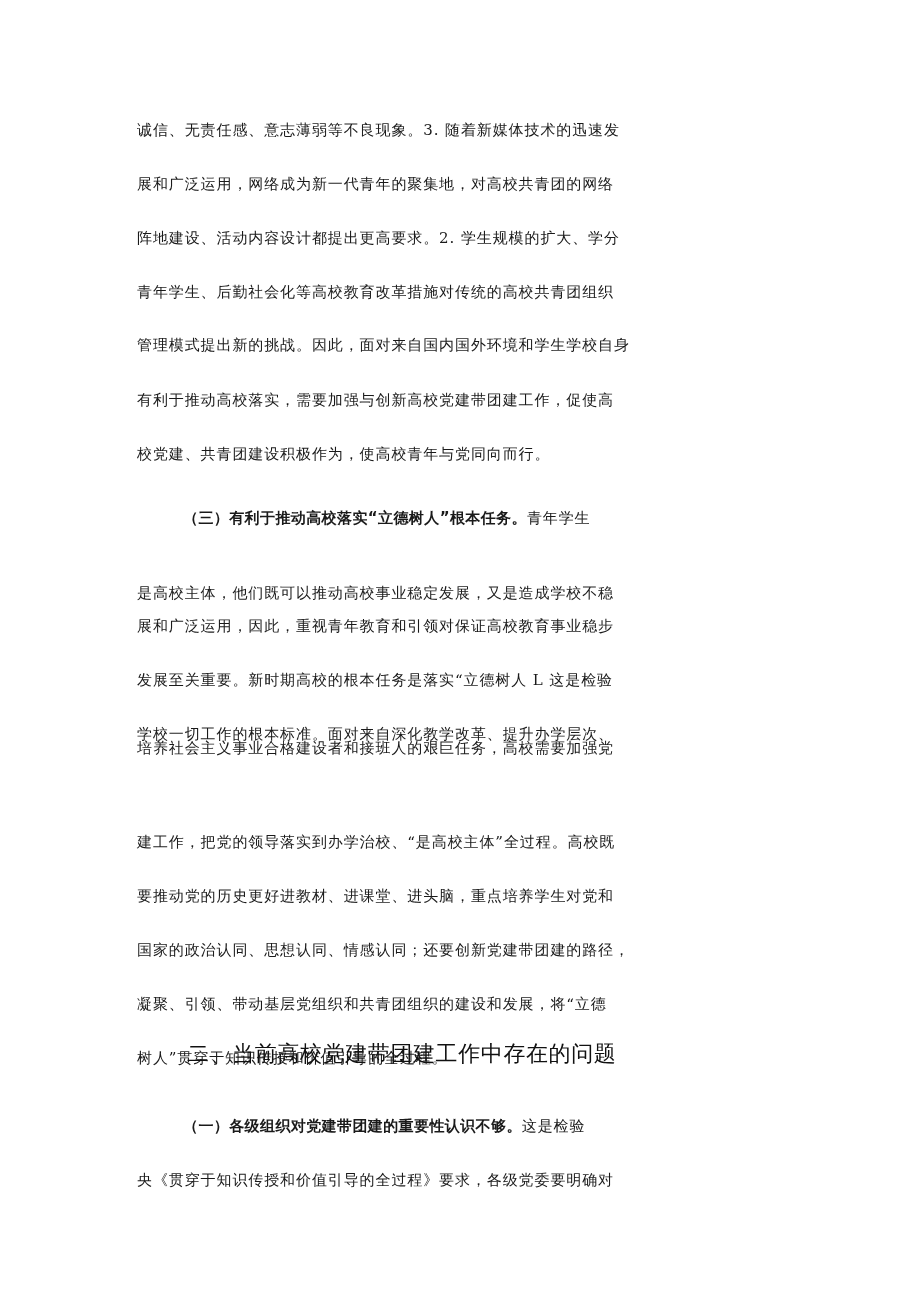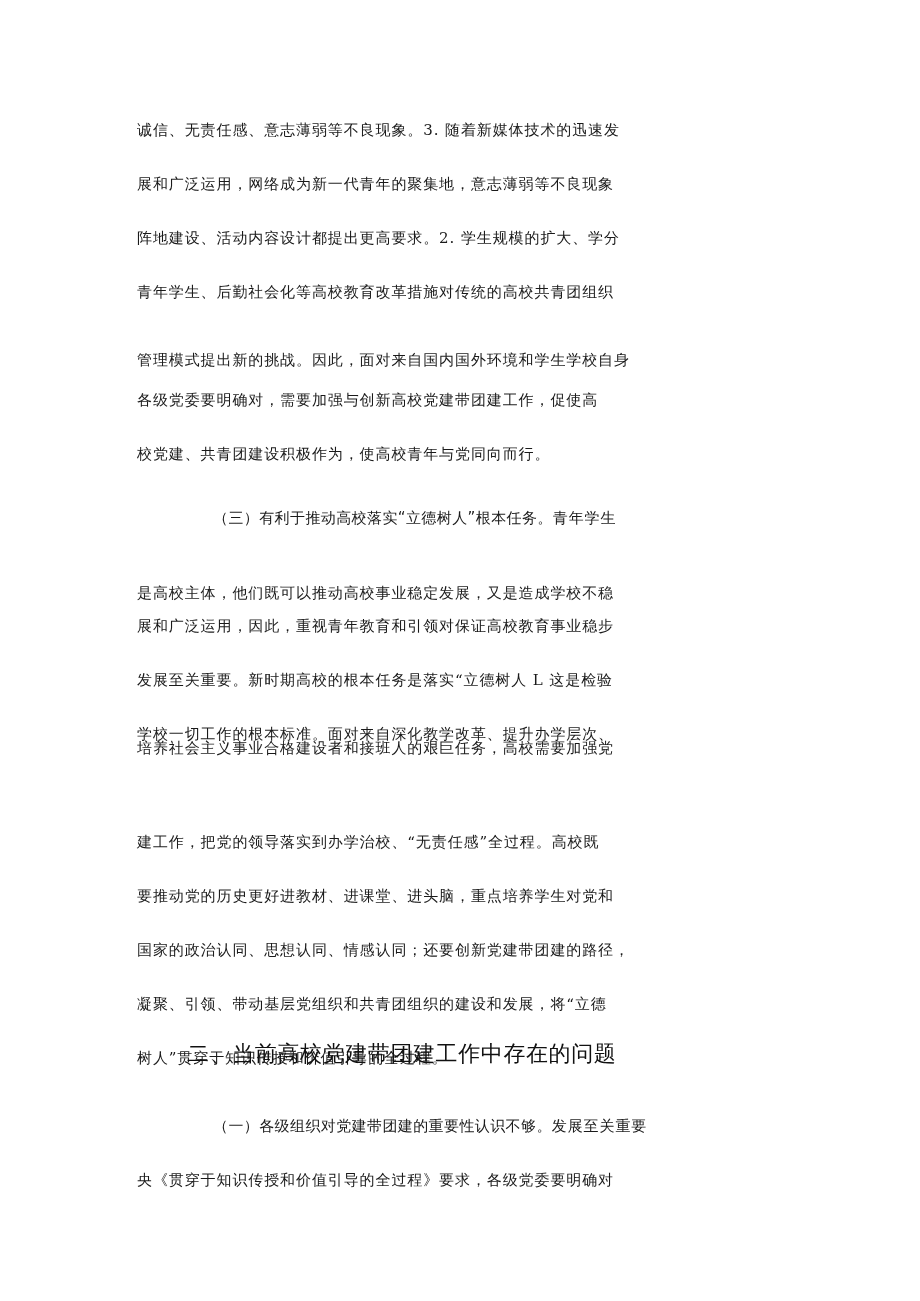--- a/index.html
+++ b/index.html
@@ -25,62 +25,61 @@
       position: absolute;
       left: 0;
       white-space: nowrap;
       font-size: 15px;
       line-height: 30px;
       letter-spacing: 0.9px;
     }
     .line.indent { left: 46px; }
     .bold {
       font-family: "DejaVu Sans", "Liberation Sans", sans-serif;
-      font-weight: normal;
+      font-weight: bold;
       letter-spacing: 0.4px;
-      margin-left: 30px;
     }
     .heading {
       position: absolute;
       left: 50px;
       font-family: Liberation Mono, monospace;
       font-size: 22px;
       line-height: 32px;
       letter-spacing: 0.6px;
       white-space: nowrap;
       color: #111;
     }
   </style>
 </head>
 <body>
 
 <div class="page">
 
   <div class="line" style="top:115px">诚信、无责任感、意志薄弱等不良现象。3. 随着新媒体技术的迅速发</div>
-  <div class="line" style="top:169px">展和广泛运用，网络成为新一代青年的聚集地，意志薄弱等不良现象</div>
+  <div class="line" style="top:169px">展和广泛运用，网络成为新一代青年的聚集地，对高校共青团的网络</div>
   <div class="line" style="top:223px">阵地建设、活动内容设计都提出更高要求。2. 学生规模的扩大、学分</div>
   <div class="line" style="top:277px">青年学生、后勤社会化等高校教育改革措施对传统的高校共青团组织</div>
-  <div class="line" style="top:345px">管理模式提出新的挑战。因此，面对来自国内国外环境和学生学校自身</div>
-  <div class="line" style="top:385px">各级党委要明确对，需要加强与创新高校党建带团建工作，促使高</div>
+  <div class="line" style="top:330px">管理模式提出新的挑战。因此，面对来自国内国外环境和学生学校自身</div>
+  <div class="line" style="top:385px">有利于推动高校落实，需要加强与创新高校党建带团建工作，促使高</div>
   <div class="line" style="top:439px">校党建、共青团建设积极作为，使高校青年与党同向而行。</div>
 
   <div class="line indent" style="top:503px">
     <span class="bold">（三）有利于推动高校落实“立德树人”根本任务。</span><span>青年学生</span>
   </div>
   <div class="line" style="top:578px">是高校主体，他们既可以推动高校事业稳定发展，又是造成学校不稳</div>
   <div class="line" style="top:611px">展和广泛运用，因此，重视青年教育和引领对保证高校教育事业稳步</div>
   <div class="line" style="top:665px">发展至关重要。新时期高校的根本任务是落实“立德树人 L 这是检验</div>
   <div class="line" style="top:719px">学校一切工作的根本标准。面对来自深化教学改革、提升办学层次、</div>
   <div class="line" style="top:733px">培养社会主义事业合格建设者和接班人的艰巨任务，高校需要加强党</div>
-  <div class="line" style="top:827px">建工作，把党的领导落实到办学治校、“无责任感”全过程。高校既</div>
+  <div class="line" style="top:827px">建工作，把党的领导落实到办学治校、“是高校主体”全过程。高校既</div>
   <div class="line" style="top:881px">要推动党的历史更好进教材、进课堂、进头脑，重点培养学生对党和</div>
   <div class="line" style="top:935px">国家的政治认同、思想认同、情感认同；还要创新党建带团建的路径，</div>
   <div class="line" style="top:989px">凝聚、引领、带动基层党组织和共青团组织的建设和发展，将“立德</div>
   <div class="line" style="top:1043px">树人”贯穿于知识传授和价值引导的全过程。</div>
 
   <div class="heading" style="top:1040px">二、当前高校党建带团建工作中存在的问题</div>
 
   <div class="line indent" style="top:1111px">
-    <span class="bold">（一）各级组织对党建带团建的重要性认识不够。</span><span>发展至关重要</span>
+    <span class="bold">（一）各级组织对党建带团建的重要性认识不够。</span><span>这是检验</span>
   </div>
   <div class="line" style="top:1165px">央《贯穿于知识传授和价值引导的全过程》要求，各级党委要明确对</div>
 
 </div>
 
 </body></html>

